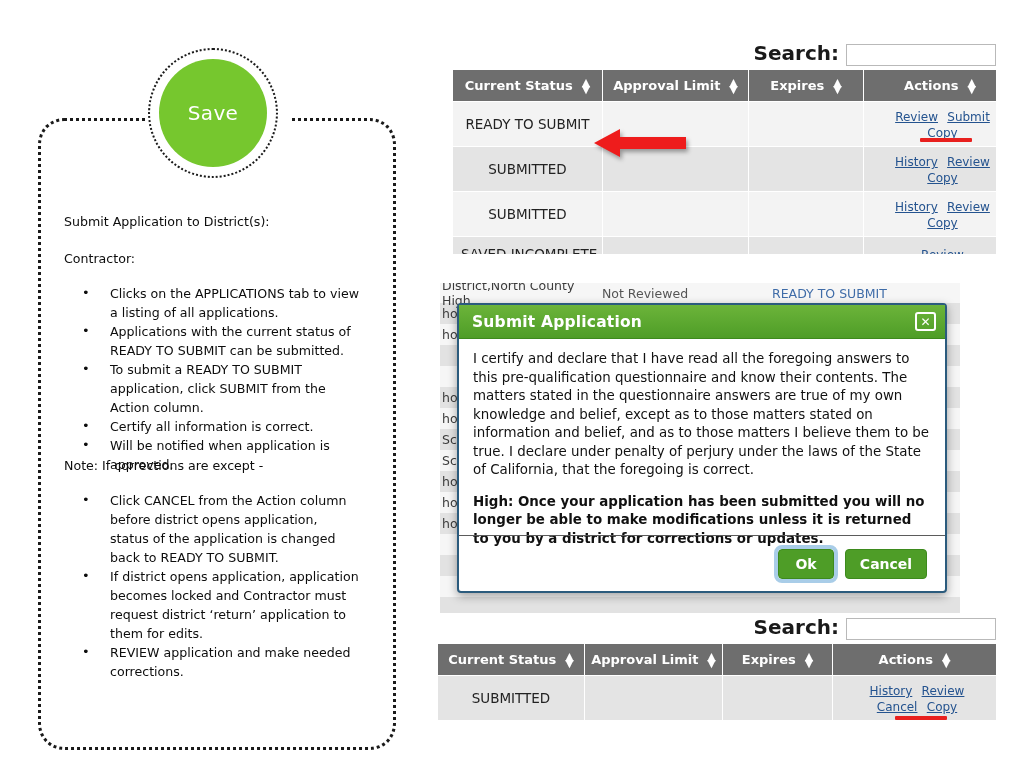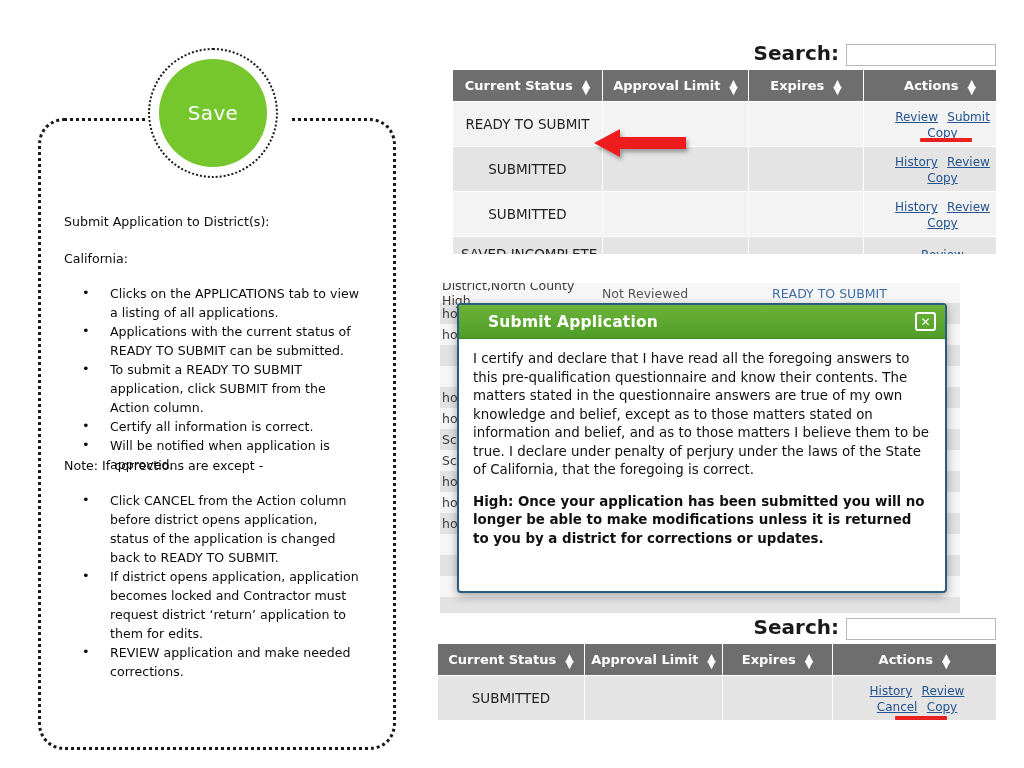--- a/index.html
+++ b/index.html
@@ -87,21 +87,21 @@
   }
   table.dt { border-collapse: collapse; table-layout: fixed; width: 100%; }
   table.dt th {
     background: #6e6e6e; color: #ffffff;
     font-family: "DejaVu Sans", sans-serif;
     font-weight: bold; font-size: 13px;
     text-align: center; vertical-align: middle;
     padding: 8px 4px; border: 1px solid #ffffff;
     position: relative; line-height: 15px;
   }
-  th .th-inner { display: inline-flex; align-items: center; gap: 9px; }
+  th .th-inner { display: inline-flex; align-items: flex-start; gap: 9px; }
   .sort-ico {
     display: inline-block; font-size: 11px; line-height: 10px;
     color: #ffffff; font-family: "DejaVu Sans", sans-serif;
   }
   .sort-ico i { display: block; font-style: normal; height: 7px; }
   table.dt td {
     font-family: "DejaVu Sans", sans-serif;
     font-size: 13.5px; color: #222;
     padding: 6px 8px; text-align: center;
     border: 1px solid #ffffff; height: 22px;
@@ -150,21 +150,21 @@
     border-radius: 4px;
     box-shadow: 0 3px 10px rgba(0,0,0,.35);
     z-index: 20;
     box-sizing: border-box;
   }
   #modal-header {
     height: 33px;
     background: linear-gradient(#6cb43a, #4e9d27);
     border-bottom: 1px solid #3d8a1d;
     display: flex; align-items: center; justify-content: space-between;
-    padding: 0 9px 0 29px;
+    padding: 0 9px 0 13px;
   }
   #modal-title {
     color: #ffffff; font-family: "DejaVu Sans", sans-serif;
     font-weight: bold; font-size: 15.5px; letter-spacing: .2px;
   }
   #modal-close {
     width: 21px; height: 19px;
     border: 2px solid #ffffff; border-radius: 3px;
     color: #ffffff; font-family: "DejaVu Sans", sans-serif;
     font-weight: bold; font-size: 12px;
@@ -203,21 +203,21 @@
   <div id="save-circle-wrap">
     <div id="save-ring"></div>
     <div id="save-circle">
       <span>Save</span>
     </div>
   </div>
 
   <div class="body-text" id="lead-title">Submit Application to District(s):</div>
 
   <div class="body-text" id="contractor-block">
-    <p class="sub-head">California:</p>
+    <p class="sub-head">Contractor:</p>
     <ul class="bullets">
       <li>Clicks on the APPLICATIONS tab to view a listing of all applications.</li>
       <li>Applications with the current status of READY TO SUBMIT can be submitted.</li>
       <li>To submit a READY TO SUBMIT application, click SUBMIT from the Action column.</li>
       <li>Certify all information is correct.</li>
       <li>Will be notified when application is approved.</li>
     </ul>
   </div>
 
   <div class="body-text" id="note-block">
@@ -377,20 +377,24 @@
 
   <div id="modal">
     <div id="modal-header">
       <span id="modal-title">Submit Application</span>
       <button id="modal-close">✕</button>
     </div>
     <div id="modal-body">
       <div>I certify and declare that I have read all the foregoing answers to this pre-qualification questionnaire and know their contents. The matters stated in the questionnaire answers are true of my own knowledge and belief, except as to those matters stated on information and belief, and as to those matters I believe them to be true. I declare under penalty of perjury under the laws of the State of California, that the foregoing is correct.</div>
       <div id="modal-note">High: Once your application has been submitted you will no longer be able to make modifications unless it is returned to you by a district for corrections or updates.</div>
     </div>
+    <div id="modal-footer">
+      <div class="mbtn" id="ok-btn">Ok</div>
+      <div class="mbtn" id="cancel-btn">Cancel</div>
+    </div>
   </div>
 
   <div class="dt-wrap" id="bottom-table-wrap" style="left:437px; top:618px; width:559px; height:110px; overflow:hidden;">
 
     <div class="search-row" style="margin-bottom:3px; height:22px;">
       <span class="search-label">Search:</span>
       <input class="search-input" type="text" placeholder="" style="">
     </div>
 
     <table class="dt">

